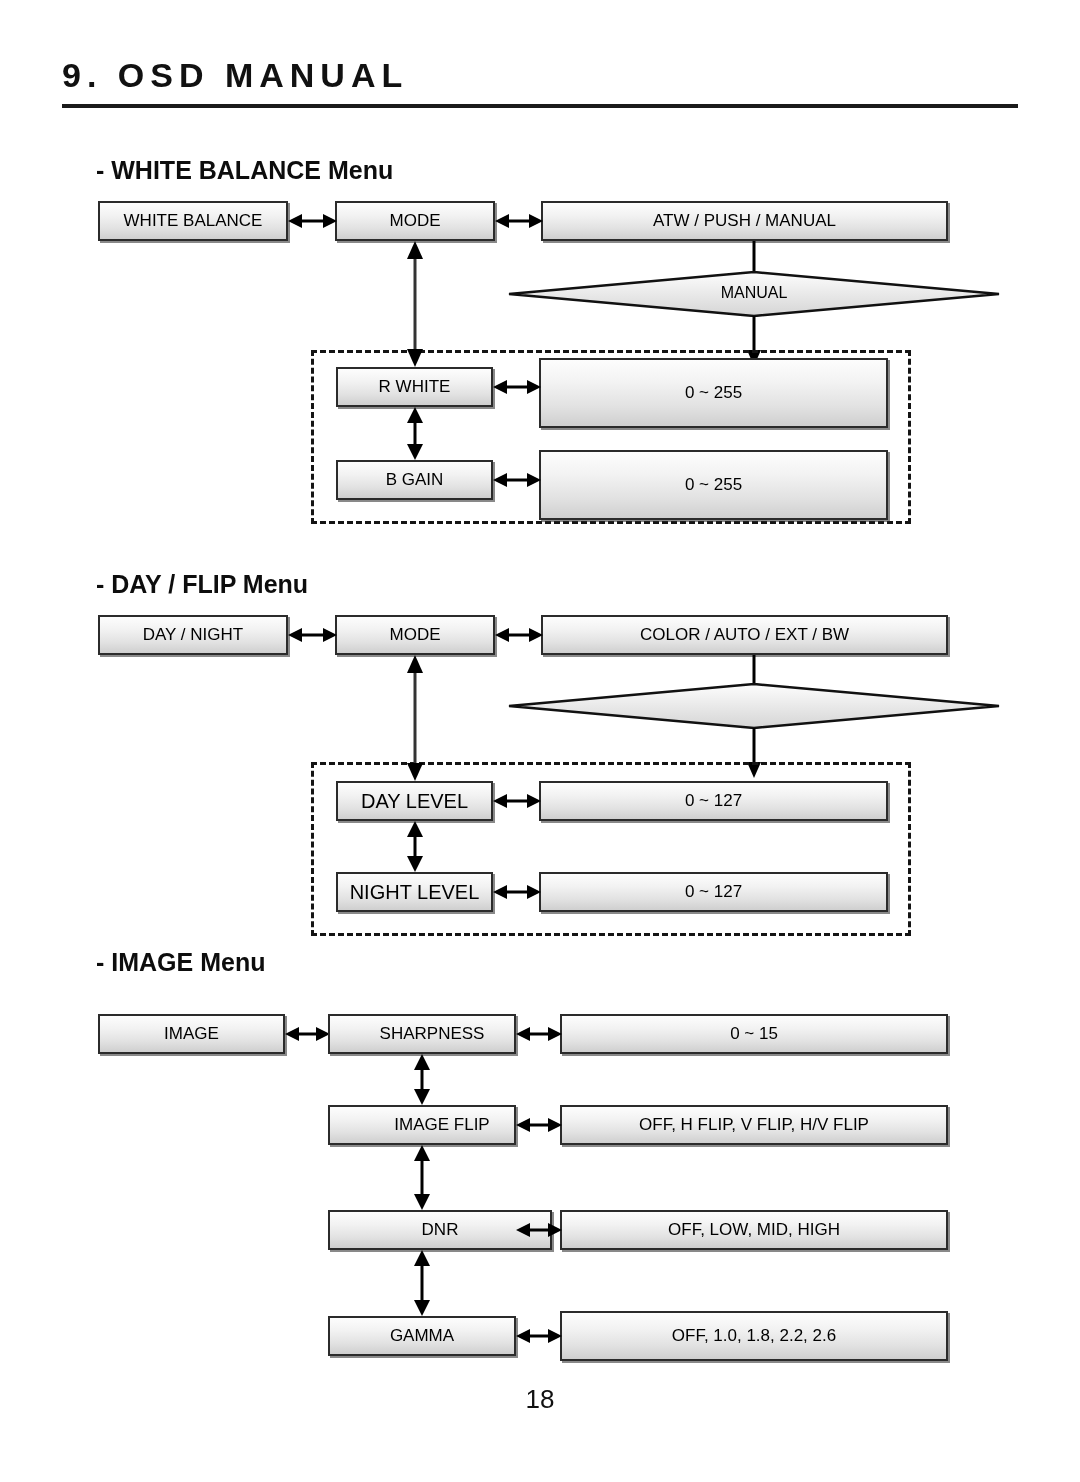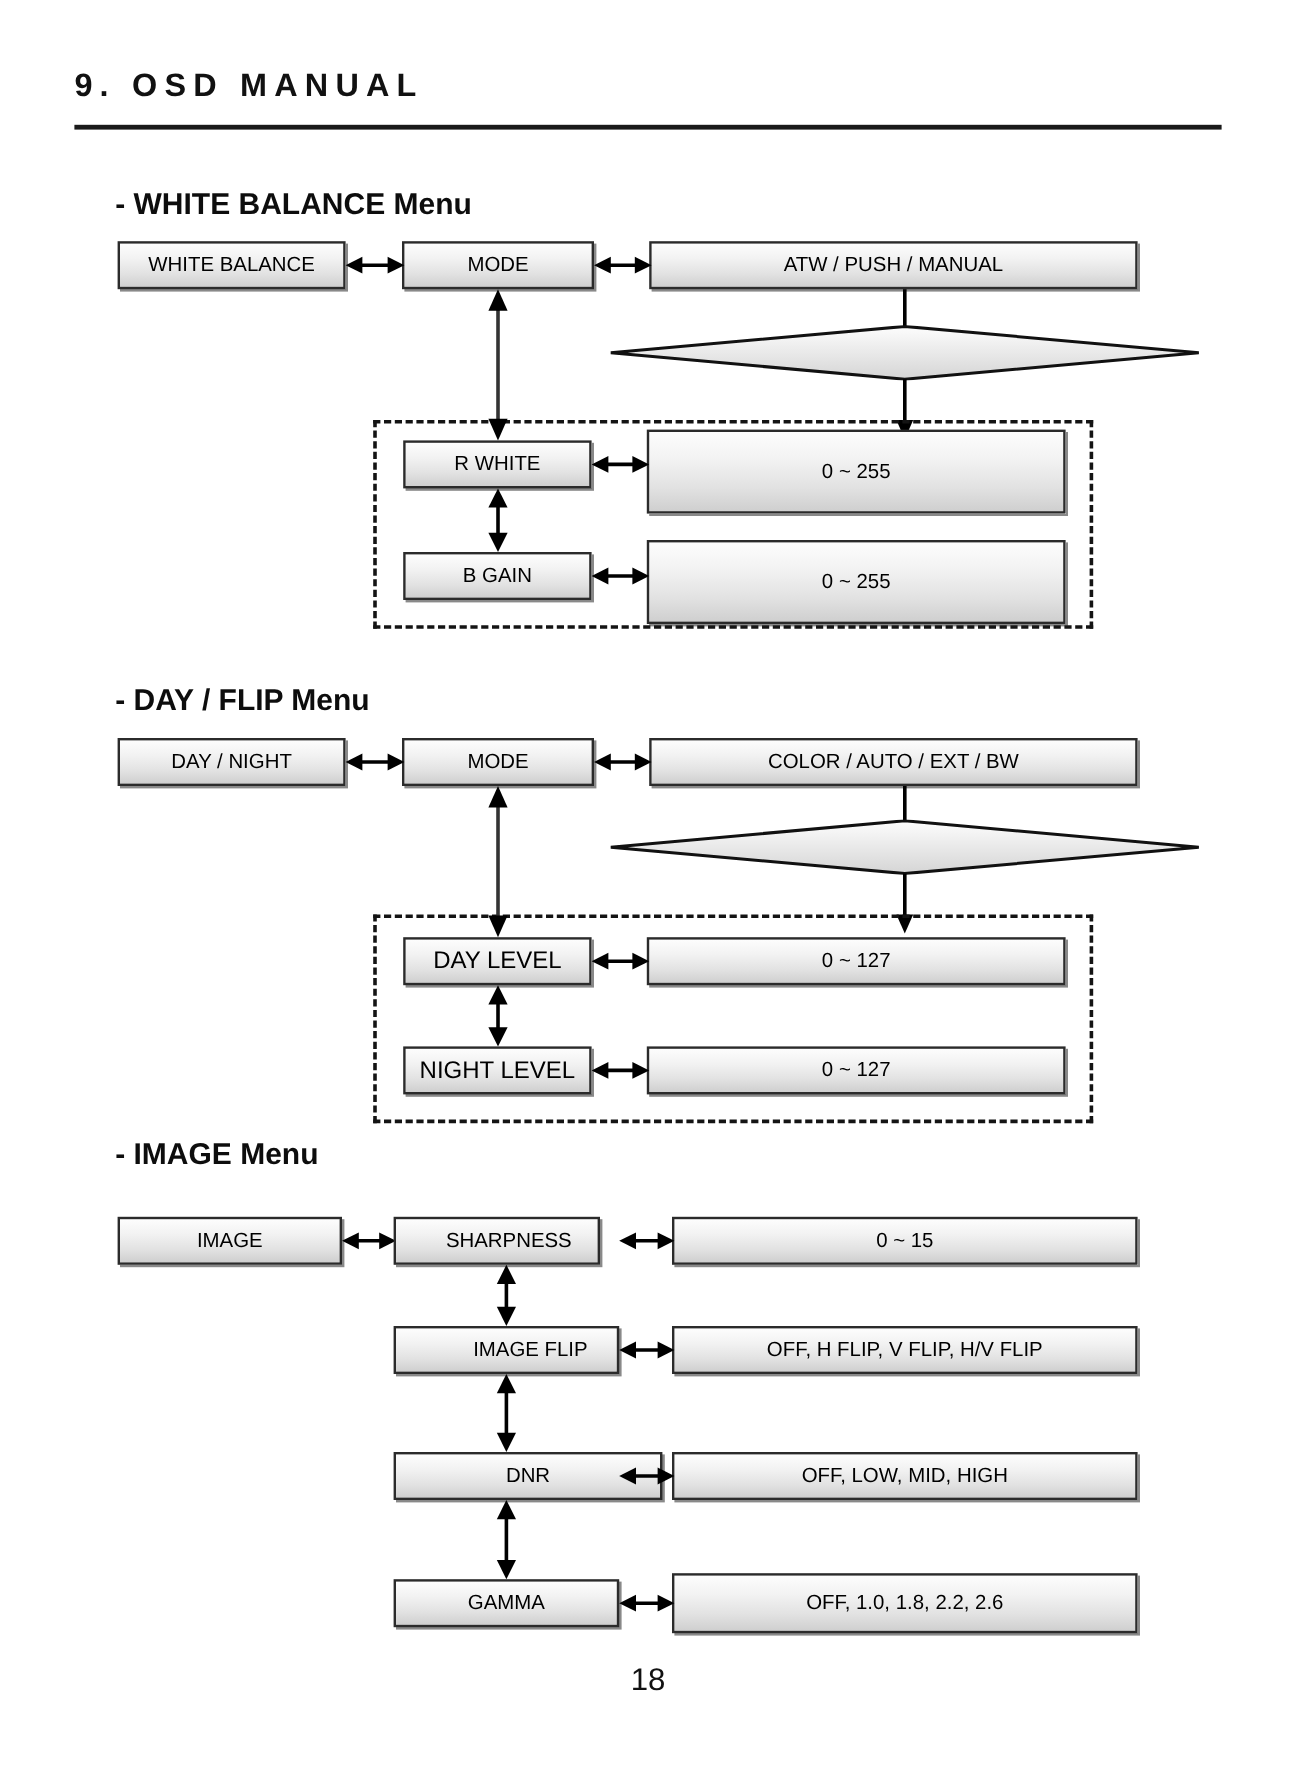--- a/index.html
+++ b/index.html
@@ -14,21 +14,21 @@
     font-family: "Liberation Sans", sans-serif;
     color: #000000;
     overflow: hidden;
   }
 
   
   #page-title {
     position: absolute;
     left: 62px;
     top: 56px;
-    font-size: 27px;
+    font-size: 34px;
     font-weight: bold;
     letter-spacing: 6px;
     color: #111111;
     white-space: nowrap;
   }
   #title-rule {
     position: absolute;
     left: 62px;
     top: 104px;
     width: 956px;
@@ -139,20 +139,21 @@
 <div class="diamond-wrap" style="left:508px; top:271px; width:492px; height:46px;">
   <svg width="492" height="46" viewBox="0 0 492 46">
     <defs>
       <linearGradient id="dg1" x1="0" y1="0" x2="0" y2="1">
         <stop offset="0%" stop-color="#fdfdfd"></stop>
         <stop offset="100%" stop-color="#d5d5d5"></stop>
       </linearGradient>
     </defs>
     <polygon points="246,1 491,23 246,45 1,23" fill="url(#dg1)" stroke="#111" stroke-width="2.5"></polygon>
   </svg>
+  <div class="diamond-label" style="top:13px;">MANUAL</div>
 </div>
 
 <div class="conn" style="left:746px; top:316px;">
   <svg width="16" height="50" viewBox="0 0 16 50">
     <line x1="8" y1="0" x2="8" y2="38" stroke="#000" stroke-width="3"></line>
     <polygon points="8,50 1,34 15,34" fill="#000"></polygon>
   </svg>
 </div>
 
 <div class="dashed-group" style="left:311px; top:350px; width:600px; height:174px;"></div>
@@ -284,21 +285,21 @@
 <div class="node" style="left:98px; top:1014px; width:187px; height:40px;">IMAGE</div>
 
 <div class="conn" style="left:285px; top:1025px;">
   <svg width="45" height="18" viewBox="0 0 45 18">
     <line x1="6" y1="9" x2="39" y2="9" stroke="#000" stroke-width="3"></line>
     <polygon points="0,9 14,2 14,16" fill="#000"></polygon>
     <polygon points="45,9 31,2 31,16" fill="#000"></polygon>
   </svg>
 </div>
 
-<div class="node" style="left:328px; top:1014px; width:172px; height:40px;padding-left:20px;">SHARPNESS</div>
+<div class="node" style="left:328px; top:1014px; width:188px; height:40px;padding-left:20px;">SHARPNESS</div>
 <div class="node" style="left:560px; top:1014px; width:388px; height:40px;">0 ~ 15</div>
 <div class="conn" style="left:516px; top:1025px;">
   <svg width="46" height="18" viewBox="0 0 46 18">
     <line x1="6" y1="9" x2="40" y2="9" stroke="#000" stroke-width="3"></line>
     <polygon points="0,9 14,2 14,16" fill="#000"></polygon>
     <polygon points="46,9 32,2 32,16" fill="#000"></polygon>
   </svg>
 </div>
 
 <div class="node" style="left:328px; top:1105px; width:188px; height:40px;padding-left:40px;">IMAGE FLIP</div>

